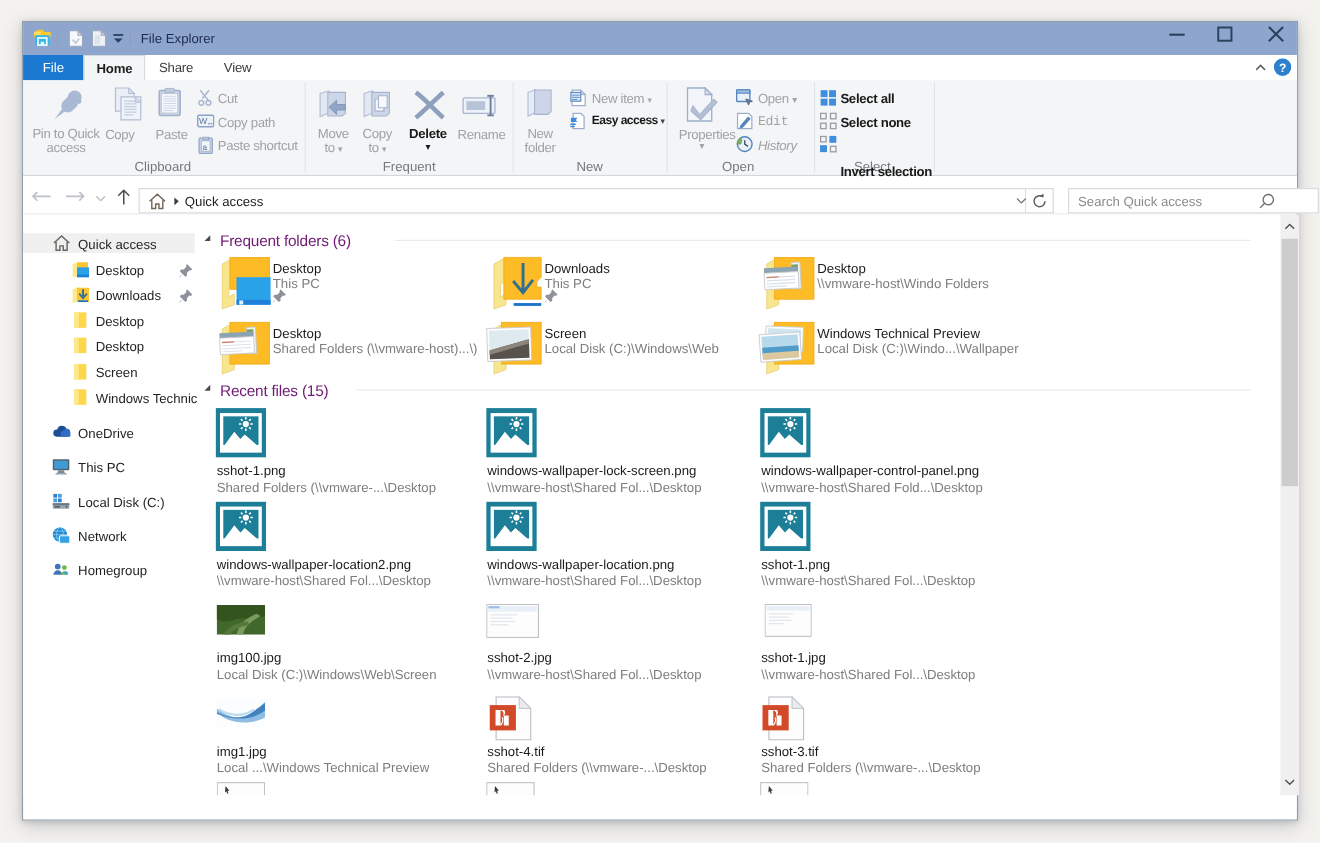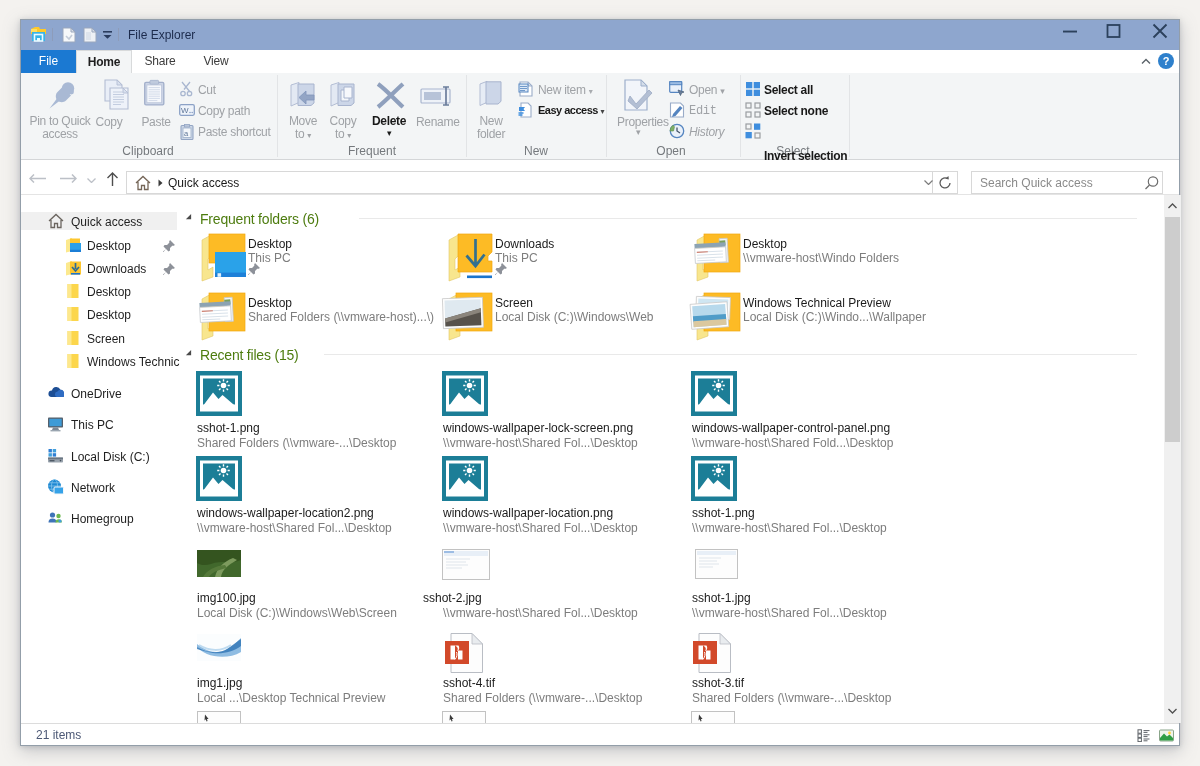--- a/index.html
+++ b/index.html
@@ -29,21 +29,21 @@
 .gsep { position:absolute; top:2px; height:82px; width:1px; background:#e2e4e6; }
 .glabel { position:absolute; top:71px; width:120px; text-align:center; font-size:12px; color:#75797d; }
 .rlbl { position:absolute; font-size:12px; text-align:center; letter-spacing:-0.3px; }
 .dis { color:#9fa2a6; }
 .blk { color:#191919; }
 
 .abox { position:absolute; top:10px; height:23px; border:1px solid #d8d8d8; background:#fff; }
 
 .nav-item { position:absolute; font-size:12px; color:#1f1f1f; white-space:nowrap; }
 
-.sechead { position:absolute; font-size:14px; letter-spacing:-0.2px; color:#4d7c0f; white-space:nowrap; }
+.sechead { position:absolute; font-size:14px; letter-spacing:-0.2px; color:#701a75; white-space:nowrap; }
 .hline { position:absolute; height:1px; background:#e9e9e9; }
 .name { position:absolute; font-size:12px; color:#1b1b1b; white-space:nowrap; }
 .path { position:absolute; font-size:12px; color:#7d7d7d; white-space:nowrap; }
 
 .sbar { position:absolute; left:1143px; top:0; width:17px; height:528px; background:#f0f0f0; }
 .sthumb { position:absolute; left:1px; width:15px; background:#cdcdcd; }
 </style>
 </head>
 <body>
 <div class="win">
@@ -283,21 +283,21 @@
       <svg style="position:absolute;left:797px;top:8px" width="9" height="5" viewBox="0 0 9 5">
         <path d="M0.5 0.5 L4.5 4.5 L8.5 0.5" stroke="#7c7c7c" stroke-width="1.2" fill="none"></path>
       </svg>
     </div>
     <div class="abox" style="left:912px;width:25px;border-left:none;">
       <svg style="position:absolute;left:5px;top:4px" width="14" height="14" viewBox="0 0 14 14">
         <path d="M12 7 a5 5 0 1 1 -2.2-4.2" stroke="#5a5a5a" stroke-width="1.3" fill="none"></path>
         <path d="M10.5 0 l0.3 3.6 -3.4-1.2 z" fill="#5a5a5a"></path>
       </svg>
     </div>
-    <div class="abox" style="left:950px;width:192px;">
+    <div class="abox" style="left:950px;width:228px;">
       <div class="t f12" style="left:8px;top:4px;color:#8a8a8a;">Search Quick access</div>
       <svg style="position:absolute;left:172px;top:3px" width="16" height="16" viewBox="0 0 16 16">
         <circle cx="9" cy="6.5" r="4.7" stroke="#6d6d6d" stroke-width="1.2" fill="none"></circle>
         <path d="M5.5 10 L1.5 14" stroke="#6d6d6d" stroke-width="1.2"></path>
       </svg>
     </div>
   </div>
   <div class="main" id="main">
 
     <div style="position:absolute;left:0;top:17px;width:156px;height:18px;background:#f0f0f0;"></div>
@@ -559,40 +559,40 @@
         <div class="name" style="left:176px;top:396px;">img100.jpg</div>
         <div class="path" style="left:176px;top:411px;">Local Disk (C:)\Windows\Web\Screen</div>
         <svg style="position:absolute;left:421px;top:354px" width="48" height="31" viewBox="0 0 48 31">
           <rect x="0.5" y="0.5" width="47" height="30" fill="#fdfdfd" stroke="#c2c2c2" stroke-width="1"></rect>
           <rect x="2" y="2" width="44" height="5" fill="#e8eff7"></rect>
           <rect x="2" y="2" width="10" height="2" fill="#9dbde4"></rect>
           <g stroke="#d7dee6" stroke-width="0.8">
               <path d="M4 10 h24 M4 13 h20 M4 16 h22 M4 19 h16"></path>
             </g>
         </svg>
-        <div class="name" style="left:402px;top:396px;">sshot-2.jpg</div>
+        <div class="name" style="left:422px;top:396px;">sshot-2.jpg</div>
         <div class="path" style="left:422px;top:411px;">\\vmware-host\Shared Fol...\Desktop</div>
         <svg style="position:absolute;left:674px;top:354px" width="43" height="30" viewBox="0 0 43 30">
           <rect x="0.5" y="0.5" width="42" height="29" fill="#fdfdfd" stroke="#c2c2c2" stroke-width="1"></rect>
           <rect x="2" y="2" width="39" height="4" fill="#e8eff7"></rect>
           <g stroke="#d7dee6" stroke-width="0.8">
               <path d="M4 9 h22 M4 12 h18 M4 15 h20 M4 18 h14"></path>
             </g>
         </svg>
         <div class="name" style="left:671px;top:396px;">sshot-1.jpg</div>
         <div class="path" style="left:671px;top:411px;">\\vmware-host\Shared Fol...\Desktop</div>
 
         <svg style="position:absolute;left:176px;top:439px" width="44" height="27" viewBox="0 0 44 27">
           <rect width="44" height="27" fill="#fbfdfe"></rect>
           <path d="M0 10 C8 16 16 20 26 17 C34 14 40 8 44 4 L44 18 C34 24 20 24 10 20 C5 18 2 15 0 13 Z" fill="#6aa6d8" opacity="0.75"></path>
           <path d="M0 13 C10 19 22 20 30 15 C36 11 41 7 44 5 L44 12 C36 18 26 20 16 19 C9 18 4 16 0 15 Z" fill="#2f74b5" opacity="0.8"></path>
           <path d="M2 11 C12 17 24 18 34 11" stroke="#b8d7ee" stroke-width="2" fill="none" opacity="0.9"></path>
         </svg>
         <div class="name" style="left:176px;top:481px;">img1.jpg</div>
-        <div class="path" style="left:176px;top:496px;">Local ...\Desktop Technical Preview</div>
+        <div class="path" style="left:176px;top:496px;">Local ...\Windows Technical Preview</div>
         <svg style="position:absolute;left:424px;top:438px" width="44" height="41">
             <use href="#tifi"></use>
           </svg>
         <div class="name" style="left:422px;top:481px;">sshot-4.tif</div>
         <div class="path" style="left:422px;top:496px;">Shared Folders (\\vmware-...\Desktop</div>
         <svg style="position:absolute;left:672px;top:438px" width="44" height="41">
             <use href="#tifi"></use>
           </svg>
         <div class="name" style="left:671px;top:481px;">sshot-3.tif</div>
         <div class="path" style="left:671px;top:496px;">Shared Folders (\\vmware-...\Desktop</div>
@@ -612,31 +612,13 @@
     <div class="sbar">
       <svg style="position:absolute;left:4px;top:8px" width="9" height="6" viewBox="0 0 9 6">
           <path d="M0.5 5 L4.5 1 L8.5 5" stroke="#505050" stroke-width="1.3" fill="none"></path>
         </svg>
       <div class="sthumb" style="top:22px;height:225px;"></div>
       <svg style="position:absolute;left:4px;top:513px" width="9" height="6" viewBox="0 0 9 6">
           <path d="M0.5 1 L4.5 5 L8.5 1" stroke="#505050" stroke-width="1.3" fill="none"></path>
         </svg>
     </div>
   </div>
-  <div class="status" id="status">
-    <div class="t f12" style="left:15px;top:4px;color:#4c5875;">21 items</div>
-    <svg style="position:absolute;left:1116px;top:5px" width="13" height="13" viewBox="0 0 13 13">
-      <g fill="none" stroke="#5f6368" stroke-width="1">
-        <rect x="1" y="0.8" width="3.4" height="3.4"></rect>
-          <rect x="1" y="5" width="3.4" height="3.4"></rect>
-          <rect x="1" y="9.2" width="3.4" height="3.4"></rect>
-      </g>
-      <g stroke="#5f6368" stroke-width="1">
-        <path d="M6.5 1.6 h6 M6.5 3.4 h4 M6.5 5.8 h6 M6.5 7.6 h4 M6.5 10 h6 M6.5 11.8 h4"></path>
-      </g>
-    </svg>
-    <svg style="position:absolute;left:1138px;top:4px" width="15" height="15" viewBox="0 0 15 15">
-      <rect x="0.5" y="2" width="14" height="11" rx="1" fill="#eef4ea" stroke="#8aa58a" stroke-width="1"></rect>
-      <path d="M1 10 L5 5.5 L8 8.5 L10.5 6.5 L14 10 V12.5 H1 Z" fill="#2f9e44"></path>
-      <circle cx="10.5" cy="5" r="1.4" fill="#ffd43b"></circle>
-    </svg>
-  </div>
 </div>
 
 </body></html>

